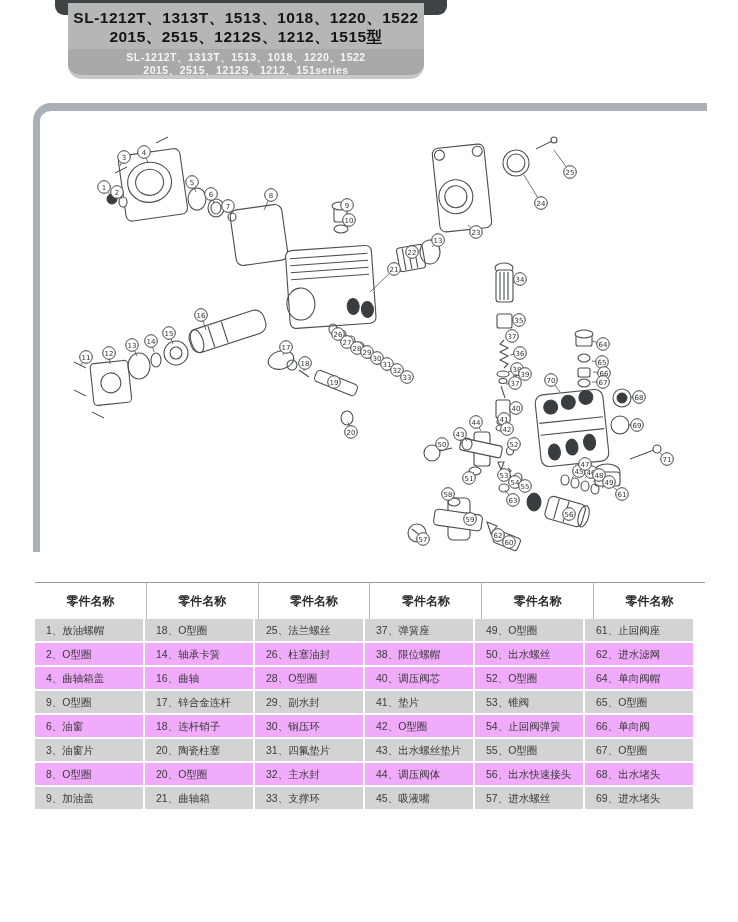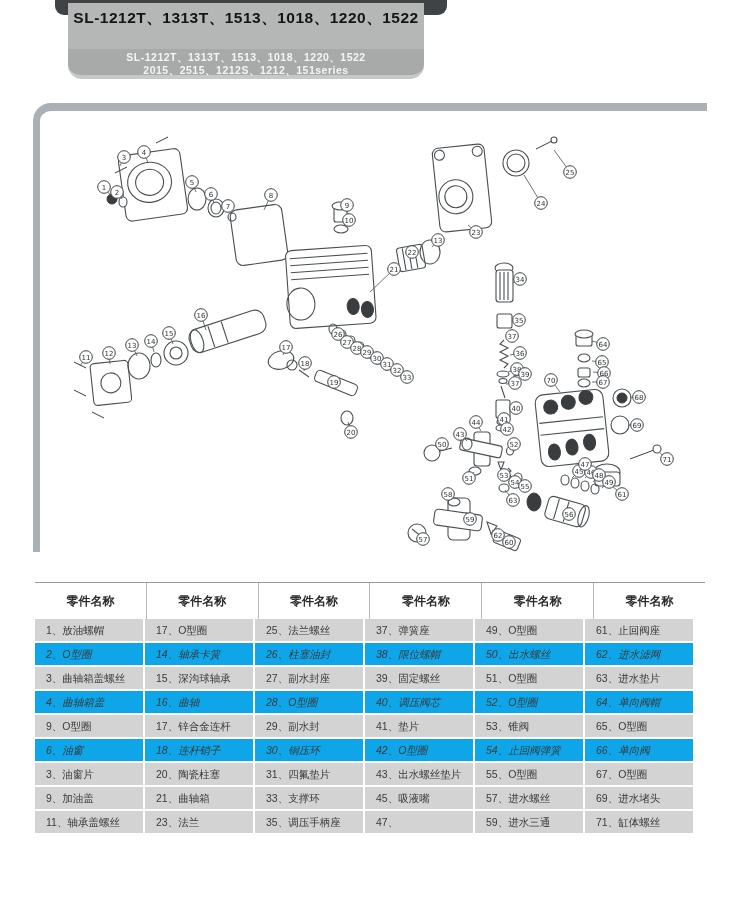--- a/index.html
+++ b/index.html
@@ -30,40 +30,41 @@
   .thead{display:flex;height:36px;align-items:center;}
   .thcell{flex:1 1 0;text-align:center;font-size:12px;font-weight:bold;color:#2b2b2b;
           border-right:1px solid #b7b7b7;line-height:36px;height:36px;}
   .thcell:last-child{border-right:none;}
   .tbody{display:block;border-radius:11px;}
   .trow{display:flex;height:22px;margin-bottom:2px;}
   .tcell{flex:1 1 0;margin-right:2px;font-size:10.5px;color:#3a3a3a;line-height:22px;
          padding-left:11px;box-sizing:border-box;white-space:nowrap;overflow:hidden;}
   .tcell:last-child{margin-right:12px;}
   .trow.odd .tcell{background:#d2d3d2;}
-  .trow.even .tcell{background:#0ea5e9;font-style:italic;}
+  .trow.even .tcell{background:#f0abfc;}
 
   
   .ln{stroke:#4a4f52;stroke-width:1.1;fill:none;}
   .lnf{stroke:#4a4f52;stroke-width:1.1;fill:#ffffff;}
   .dk{stroke:#3a3d3f;stroke-width:1;fill:#3a3d3f;}
   .callout-line{stroke:#4a4f52;stroke-width:.8;}
   .callout-circle{stroke:#3f4447;stroke-width:1;fill:#ffffff;}
   .callout-num{font-family:"DejaVu Sans",sans-serif;font-size:7px;fill:#2e3234;
                text-anchor:middle;}
 </style>
 </head>
 <body>
 
 <div id="page">
 
   <div class="dark-tab"></div>
   <div class="header-box">
     <div class="zh">
       <div class="title-zh">SL-1212T、1313T、1513、1018、1220、1522</div>
+      <div class="title-zh">2015、2515、1212S、1212、1515型</div>
     </div>
     <div class="en">
       <div class="title-en">SL-1212T、1313T、1513、1018、1220、1522</div>
       <div class="title-en">2015、2515、1212S、1212、151series</div>
     </div>
   </div>
 
   <div class="diagram-frame"></div>
 
   <svg id="diagram-svg" viewBox="0 0 738 580">
@@ -598,42 +599,34 @@
       <div class="thcell">零件名称</div>
       <div class="thcell">零件名称</div>
       <div class="thcell">零件名称</div>
       <div class="thcell">零件名称</div>
       <div class="thcell">零件名称</div>
       <div class="thcell">零件名称</div>
     </div>
     <div class="tbody">
         <div class="trow odd">
           <div class="tcell">1、放油螺帽</div>
-          <div class="tcell">17、O型圈</div>
+          <div class="tcell">18、O型圈</div>
           <div class="tcell">25、法兰螺丝</div>
           <div class="tcell">37、弹簧座</div>
           <div class="tcell">49、O型圈</div>
           <div class="tcell">61、止回阀座</div>
         </div>
         <div class="trow even">
           <div class="tcell">2、O型圈</div>
           <div class="tcell">14、轴承卡簧</div>
           <div class="tcell">26、柱塞油封</div>
           <div class="tcell">38、限位螺帽</div>
           <div class="tcell">50、出水螺丝</div>
           <div class="tcell">62、进水滤网</div>
         </div>
-        <div class="trow odd">
-          <div class="tcell">3、曲轴箱盖螺丝</div>
-          <div class="tcell">15、深沟球轴承</div>
-          <div class="tcell">27、副水封座</div>
-          <div class="tcell">39、固定螺丝</div>
-          <div class="tcell">51、O型圈</div>
-          <div class="tcell">63、进水垫片</div>
-        </div>
         <div class="trow even">
           <div class="tcell">4、曲轴箱盖</div>
           <div class="tcell">16、曲轴</div>
           <div class="tcell">28、O型圈</div>
           <div class="tcell">40、调压阀芯</div>
           <div class="tcell">52、O型圈</div>
           <div class="tcell">64、单向阀帽</div>
         </div>
         <div class="trow odd">
           <div class="tcell">9、O型圈</div>
@@ -652,32 +645,32 @@
           <div class="tcell">66、单向阀</div>
         </div>
         <div class="trow odd">
           <div class="tcell">3、油窗片</div>
           <div class="tcell">20、陶瓷柱塞</div>
           <div class="tcell">31、四氟垫片</div>
           <div class="tcell">43、出水螺丝垫片</div>
           <div class="tcell">55、O型圈</div>
           <div class="tcell">67、O型圈</div>
         </div>
+        <div class="trow even">
+          <div class="tcell">8、O型圈</div>
+          <div class="tcell">20、O型圈</div>
+          <div class="tcell">32、主水封</div>
+          <div class="tcell">44、调压阀体</div>
+          <div class="tcell">56、出水快速接头</div>
+          <div class="tcell">68、出水堵头</div>
+        </div>
         <div class="trow odd">
           <div class="tcell">9、加油盖</div>
           <div class="tcell">21、曲轴箱</div>
           <div class="tcell">33、支撑环</div>
           <div class="tcell">45、吸液嘴</div>
           <div class="tcell">57、进水螺丝</div>
           <div class="tcell">69、进水堵头</div>
         </div>
-        <div class="trow odd">
-          <div class="tcell">11、轴承盖螺丝</div>
-          <div class="tcell">23、法兰</div>
-          <div class="tcell">35、调压手柄座</div>
-          <div class="tcell">47、</div>
-          <div class="tcell">59、进水三通</div>
-          <div class="tcell">71、缸体螺丝</div>
-        </div>
       </div>
   </div>
 
 </div>
 
 </body></html>

